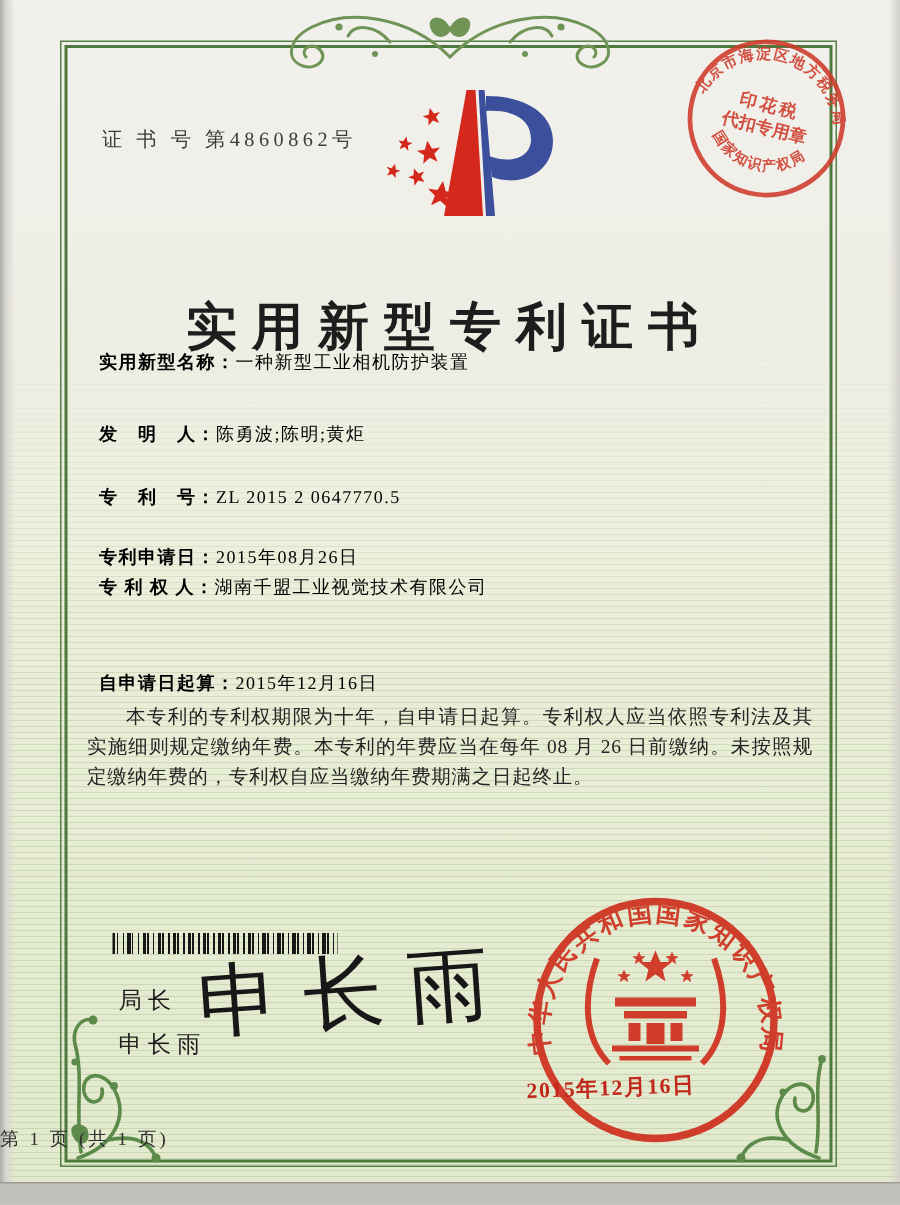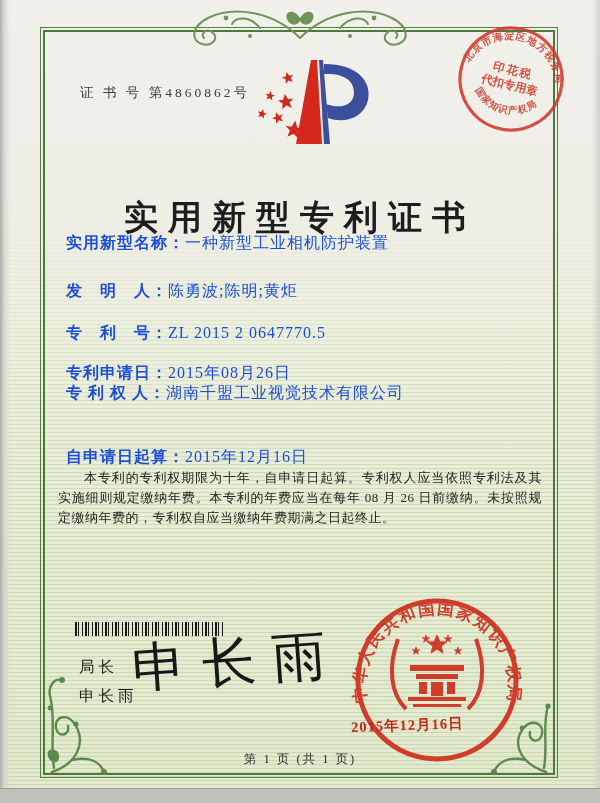--- a/index.html
+++ b/index.html
@@ -24,41 +24,41 @@
     background:repeating-linear-gradient(180deg,rgba(110,150,85,0.22) 0 1px,rgba(255,255,255,0) 1px 4px);
     -webkit-mask-image:linear-gradient(180deg,transparent 0%,transparent 26%,rgba(0,0,0,.55) 42%,#000 60%);
     mask-image:linear-gradient(180deg,transparent 0%,transparent 26%,rgba(0,0,0,.55) 42%,#000 60%);
     pointer-events:none;
   }
   
   .frame{position:absolute;left:40px;top:27px;width:516px;height:749px;
     border:1px solid #557f45;}
   .frame-inner{position:absolute;inset:2px;border:2px solid #4c7a3d;}
   
-  .cert-no{position:absolute;left:80px;top:84px;font-size:13.5px;letter-spacing:3px;color:#3c3c3c;}
+  .cert-no{position:absolute;left:68px;top:84px;font-size:13.5px;letter-spacing:3px;color:#3c3c3c;}
   .title{position:absolute;left:0;top:153px;width:100%;text-align:center;
     font-size:34px;font-weight:700;letter-spacing:10px;color:#1d1d1d;margin-top:42px;}
-  .field{position:absolute;left:66px;font-size:16px;color:#1d4ed8;letter-spacing:1px;white-space:nowrap;}
+  .field{position:absolute;left:66px;font-size:12px;color:#000000;letter-spacing:1px;white-space:nowrap;}
   .field .lbl{font-weight:600;}
   .f0{top:233px}.f1{top:281px}.f2{top:323px}.f3{top:363px}.f4{top:383px}.f5{top:447px}
   .paras{position:absolute;left:58px;top:468px;width:484px;
     font-size:13px;line-height:20px;color:#242424;text-align:justify;letter-spacing:.5px;}
   .paras p{margin:0;text-indent:2em;}
   
   .barcode{position:absolute;left:75px;top:622px;width:150px;height:14px;
     background:repeating-linear-gradient(90deg,#161616 0 2px,transparent 2px 3px,#161616 3px 4px,transparent 4px 7px,#161616 7px 8px,transparent 8px 10px);}
   .director-title{position:absolute;left:79px;top:657px;font-size:15.5px;letter-spacing:4px;color:#1d1d1d;}
   .director-name{position:absolute;left:79px;top:686px;font-size:15.5px;letter-spacing:4px;color:#1d1d1d;}
   .signature{position:absolute;left:132px;top:626px;font-size:54px;letter-spacing:16px;
     color:#171717;transform:rotate(-4deg);font-weight:500;white-space:nowrap;}
   .seal-wrap{position:absolute;left:350px;top:593px;width:174px;height:174px;}
   .seal-date{position:absolute;left:351px;top:716px;font-size:14.5px;font-weight:700;
     color:#c1271a;letter-spacing:1px;transform:rotate(-2deg);white-space:nowrap;}
   .tax-stamp{position:absolute;left:452px;top:20px;width:118px;height:118px;transform:rotate(14deg);}
-  .footer{position:absolute;left:0;top:751px;width:100%;text-align:center;
+  .footer{position:absolute;left:0;top:751px;width:100%;
     font-size:12.5px;letter-spacing:2px;color:#2e2e2e;}
   
   .ornament-top{position:absolute;left:140px;top:2px;}
   .flourish-bl{position:absolute;left:42px;top:668px;}
   .flourish-br{position:absolute;left:482px;top:686px;transform:scaleX(-1);}
   .logo{position:absolute;left:250px;top:56px;}
 </style>
 </head>
 <body>
 

